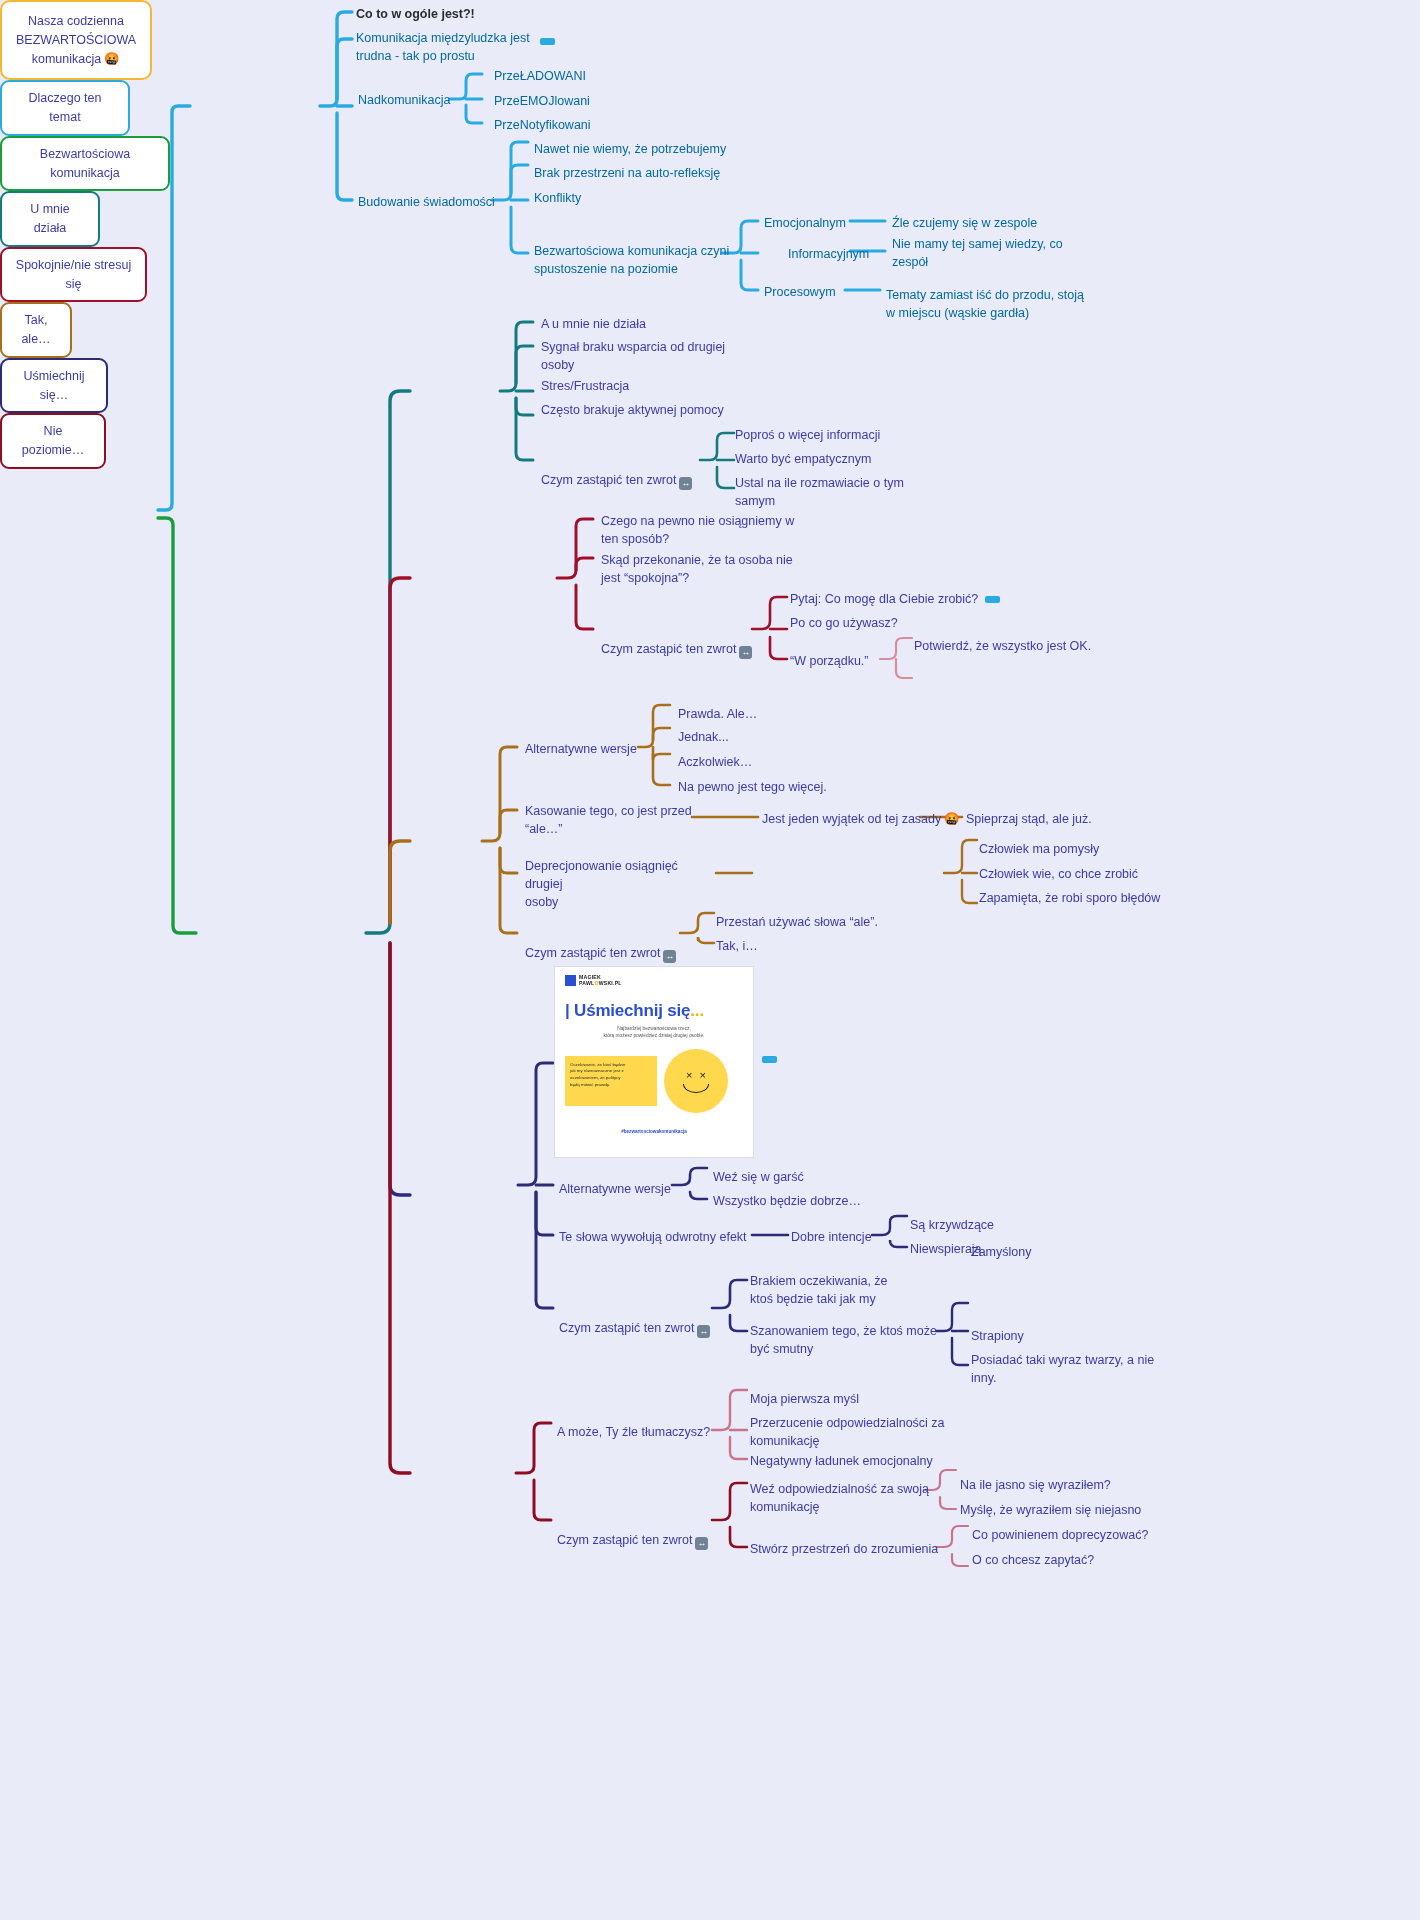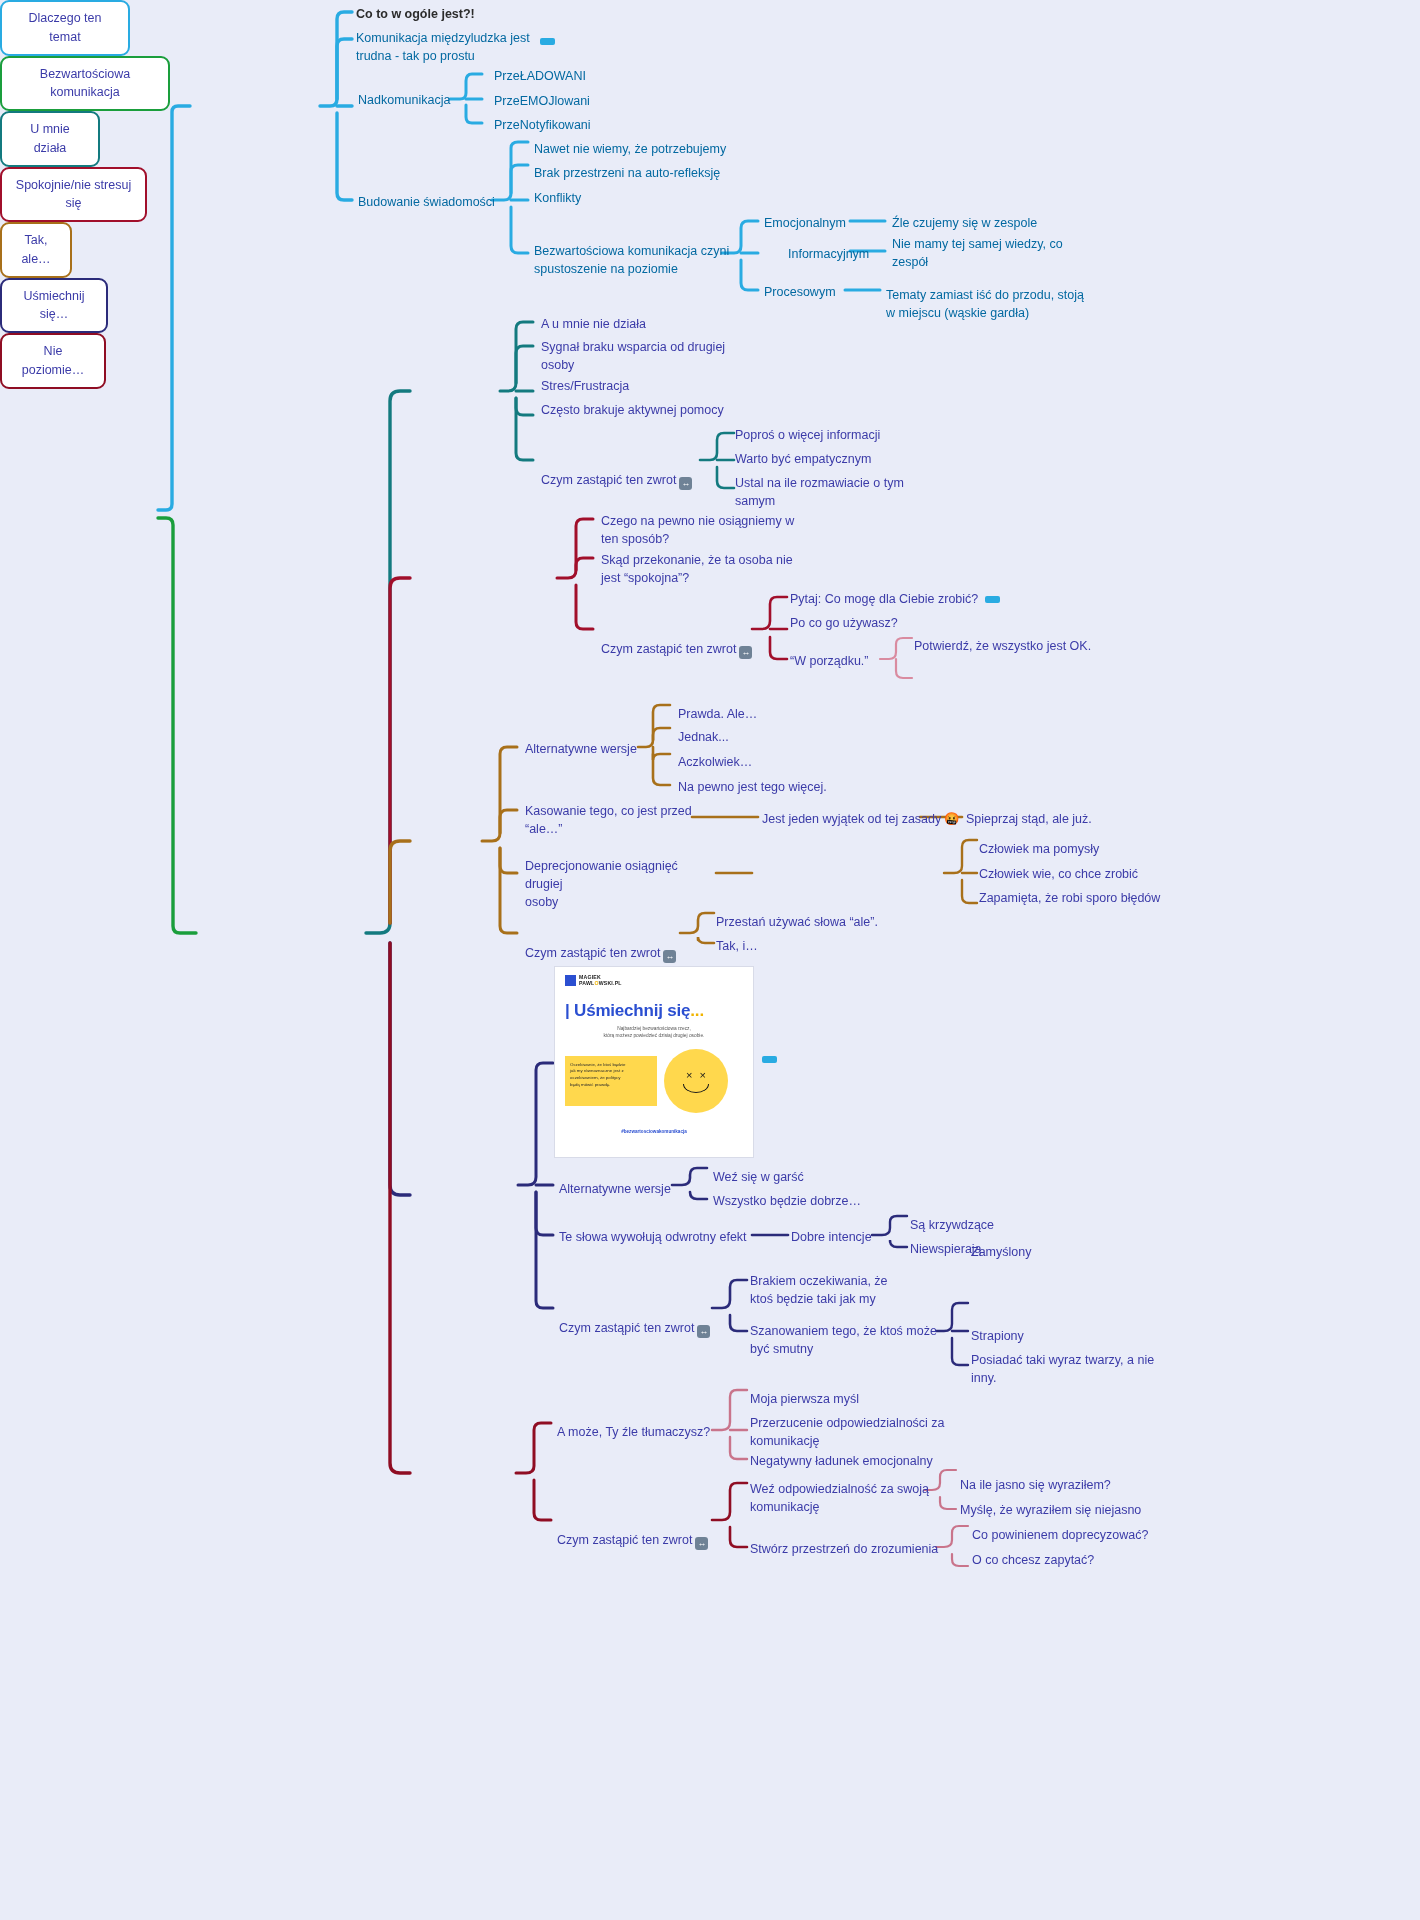--- a/index.html
+++ b/index.html
@@ -206,20 +206,23 @@
   <path d="M712,1520 H722 Q730,1520 730,1512 V1490 Q730,1483 737,1483 H747" stroke="#8f0d23" stroke-width="2.6" fill="none" stroke-linecap="round"></path>
   <path d="M730,1527 V1540 Q730,1547 737,1547 H747" stroke="#8f0d23" stroke-width="2.6" fill="none" stroke-linecap="round"></path>
 
   <path d="M924,1490 H932 Q940,1490 940,1483 V1477 Q940,1470 947,1470 H956" stroke="#c9748b" stroke-width="2.2" fill="none" stroke-linecap="round"></path>
   <path d="M940,1497 V1502 Q940,1509 947,1509 H956" stroke="#c9748b" stroke-width="2.2" fill="none" stroke-linecap="round"></path>
 
   <path d="M936,1547 H944 Q952,1547 952,1540 V1533 Q952,1526 959,1526 H968" stroke="#c9748b" stroke-width="2.2" fill="none" stroke-linecap="round"></path>
   <path d="M952,1554 V1559 Q952,1566 959,1566 H968" stroke="#c9748b" stroke-width="2.2" fill="none" stroke-linecap="round"></path>
 </svg>
 
+<div class="boxed root" style="left:6px; top:484px; width:152px;">Nasza codzienna
+BEZWARTOŚCIOWA
+komunikacja 🤬</div>
 
 <div class="boxed blue" style="left:190px; top:92px; width:130px;">Dlaczego ten temat</div>
 
 <div class="node bold" style="left:356px; top:5px; width:260px;">Co to w ogóle jest?!</div>
 
 <div class="node gray" style="left:356px; top:29px; width:200px;">Komunikacja międzyludzka jest
 trudna - tak po prostu</div>
 <span class="badge dots" style="position:absolute; left:540px; top:38px;"></span>
 
 <div class="node gray" style="left:358px; top:91px;">Nadkomunikacja</div>

